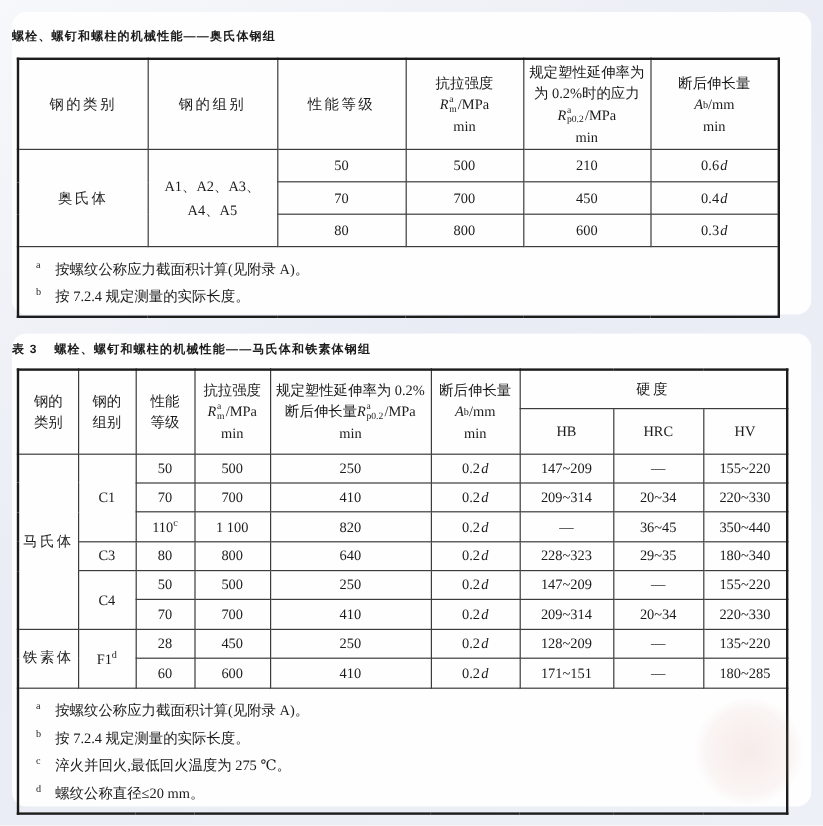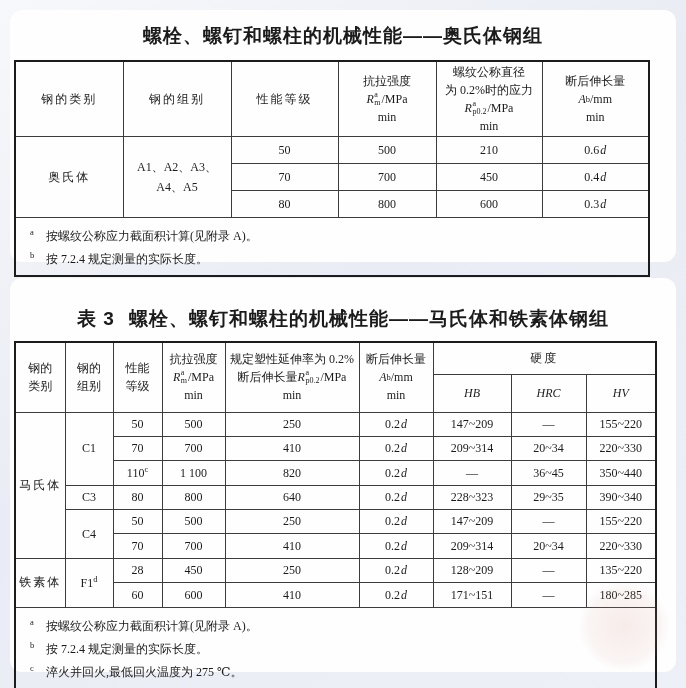--- a/index.html
+++ b/index.html
@@ -11,47 +11,46 @@
     position:relative;
     overflow:hidden;
   }
   .card {
     position:absolute; left:10px; width:666px;
     background:#fefefe; border-radius:12px;
   }
   .card1 { top:10px; height:252px; }
   .card2 { top:278px; height:394px; }
   .tbl-title {
-    text-align:center;
     font-family:"Liberation Sans","DejaVu Sans",sans-serif;
-    font-weight:bold; font-size:19px; letter-spacing:1px;
+    font-weight:bold; font-size:10px; letter-spacing:1px;
     padding-top:13px;
   }
-  .card2 .tbl-title { padding-top:28px; }
+  .card2 .tbl-title { padding-top:6px; }
   .tbl-title .cap-no { margin-right:14px; }
   table {
     border-collapse:collapse; table-layout:fixed;
     margin-left:4px; margin-top:11px;
     border:2px solid #1c1c1c;
     font-size:12px;
   }
   .card2 table { margin-top:9px; }
   td,th {
     border:1px solid #3c3c3c;
     text-align:center; vertical-align:middle;
     font-weight:normal; padding:1px 2px;
     line-height:1.55;
   }
   th.cjk, td.cjk { letter-spacing:2px; }
   .t1 { width:634px; }
   .t2 { width:641px; }
   .t1 tr.hdr th { height:70px; }
   .t1 tr.data td { height:27px; }
   .t2 tr.hdr1 th { height:32px; }
-  .t2 tr.hdr2 th { height:38px;font-style:italic; }
+  .t2 tr.hdr2 th { height:38px; }
   .t2 tr.data td { height:24.4px; }
   .hdr th, .hdr1 th, .hdr2 th { line-height:1.5; }
   .frm { display:inline-flex; align-items:center; justify-content:center; white-space:nowrap; }
   .frm .var { font-style:italic; }
   .ss { display:inline-flex; flex-direction:column; align-items:flex-start;
         font-size:8px; line-height:8px; margin:0 1px 0 0.5px; }
   sup { font-size:8.5px; }
   .dvar { font-style:italic; margin-left:1px; }
   .fnrow td { text-align:left; padding:5px 10px 6px 14px; }
   .t1 .fnrow td { height:44px; }
@@ -92,21 +91,21 @@
               <span class="var">R</span>
               <span class="ss">
                 <span>a</span>
                 <span>m</span>
               </span>
               <span>/MPa</span>
             </div>
         <div>min</div>
       </th>
       <th>
-        <div class="cjk">螺纹公称直径</div>
+        <div class="cjk">规定塑性延伸率为</div>
         <div class="cjk">为 0.2%时的应力</div>
         <div class="frm">
               <span class="var">R</span>
               <span class="ss">
                 <span>a</span>
                 <span>p0.2</span>
               </span>
               <span>/MPa</span>
             </div>
         <div>min</div>
@@ -257,21 +256,21 @@
       <td>350~440</td>
     </tr>
     <tr class="data">
       <td>C3</td>
       <td>80</td>
       <td>800</td>
       <td>640</td>
       <td><span>0.2</span><span class="dvar">d</span></td>
       <td>228~323</td>
       <td>29~35</td>
-      <td>390~340</td>
+      <td>180~340</td>
     </tr>
     <tr class="data">
       <td rowspan="2">C4</td>
       <td>50</td>
       <td>500</td>
       <td>250</td>
       <td><span>0.2</span><span class="dvar">d</span></td>
       <td>147~209</td>
       <td>—</td>
       <td>155~220</td>

